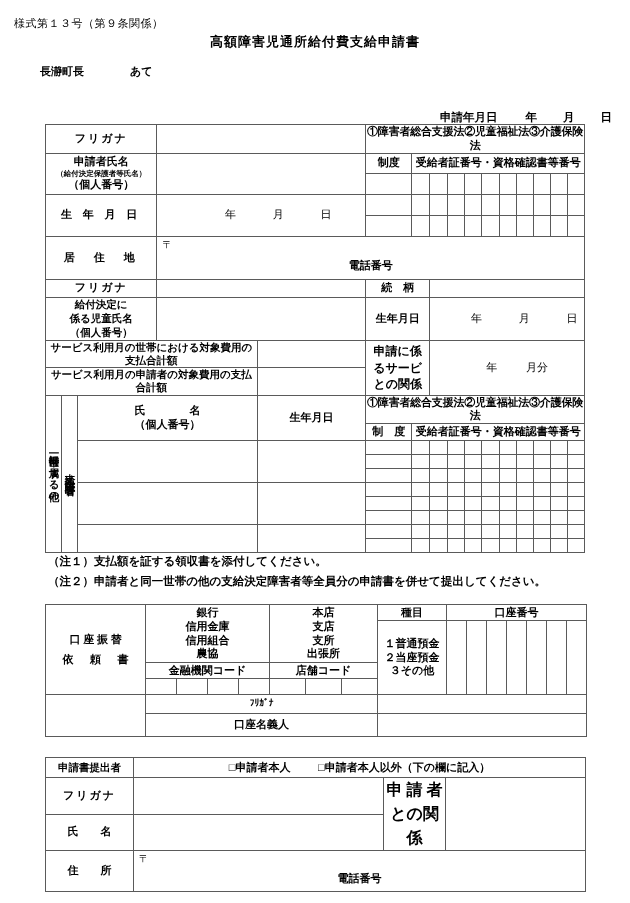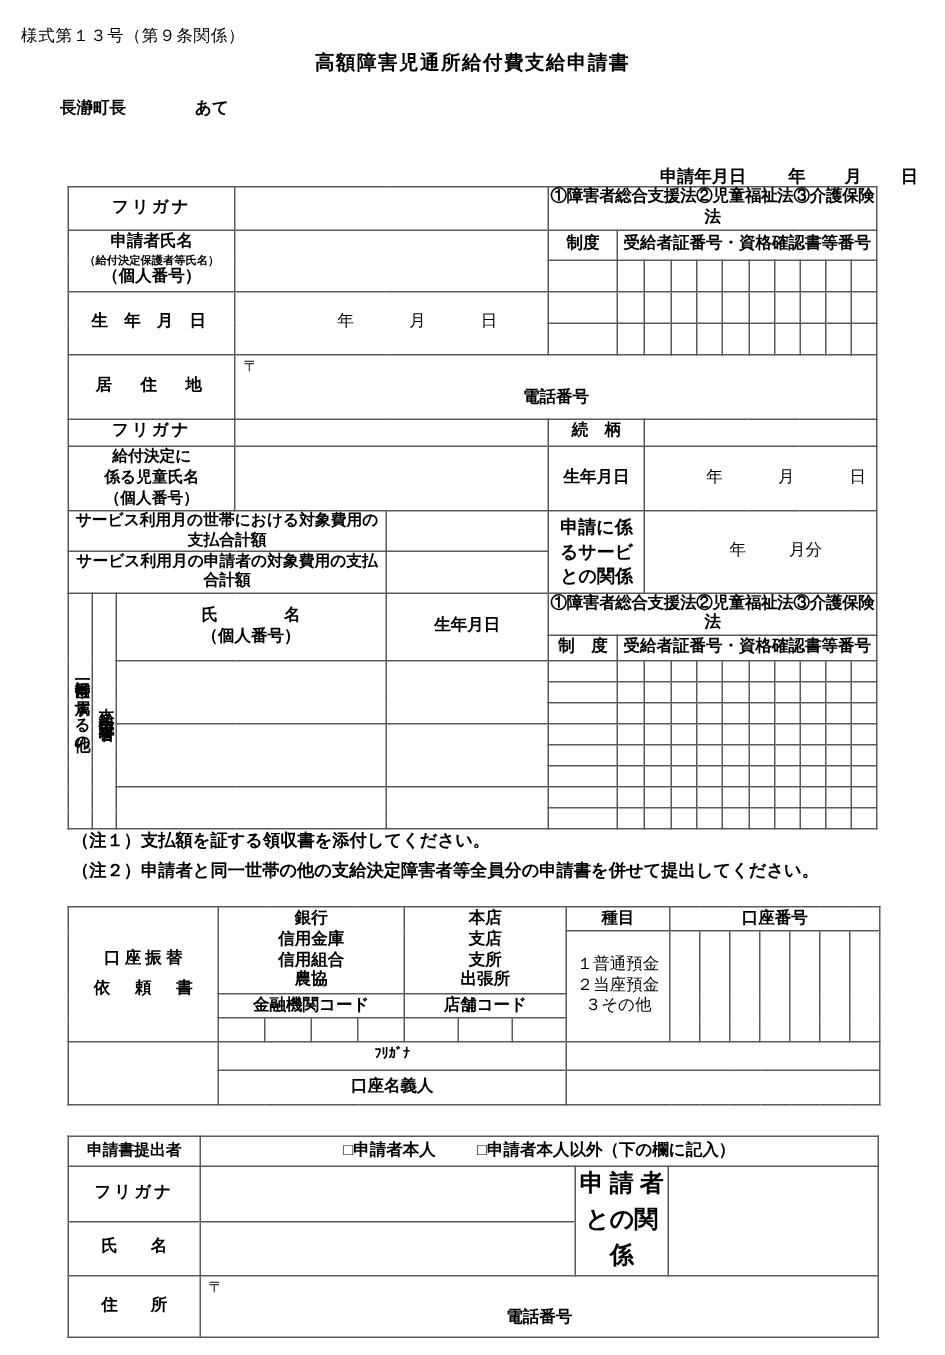--- a/index.html
+++ b/index.html
@@ -45,21 +45,21 @@
   
   #t-main{left:45px;top:124px;width:540px;}
   #notes{position:absolute;left:48px;top:552px;font-size:11.5px;font-weight:bold;line-height:1.7;}
   #bank-lead{position:absolute;left:48px;top:586px;font-size:11.5px;font-weight:bold;}
   #t-bank{left:45px;top:604px;width:540px;}
   #t-sub{left:45px;top:757px;width:540px;}
   .ymd{letter-spacing:0;}
   .ymd span{display:inline-block;}
   .ymd .g{width:34px;}
   .rstack{font-size:11px;font-weight:bold;line-height:1.45;text-align:right;padding-right:6px;}
-  .lstack{font-size:11px;font-weight:normal;line-height:1.45;text-align:left;padding-left:10px;}
+  .lstack{font-size:11px;font-weight:bold;line-height:1.45;text-align:left;padding-left:10px;}
   .hdr-law{font-size:10.5px;font-weight:bold;letter-spacing:-0.2px;}
   .postal{position:relative;}
   .postal .mark{position:absolute;left:5px;top:2px;font-size:10px;}
   .tel{font-size:11px;font-weight:bold;}
   .chk{font-size:11.5px;font-weight:bold;}
 </style>
 </head>
 <body>
 
 <div class="page">

